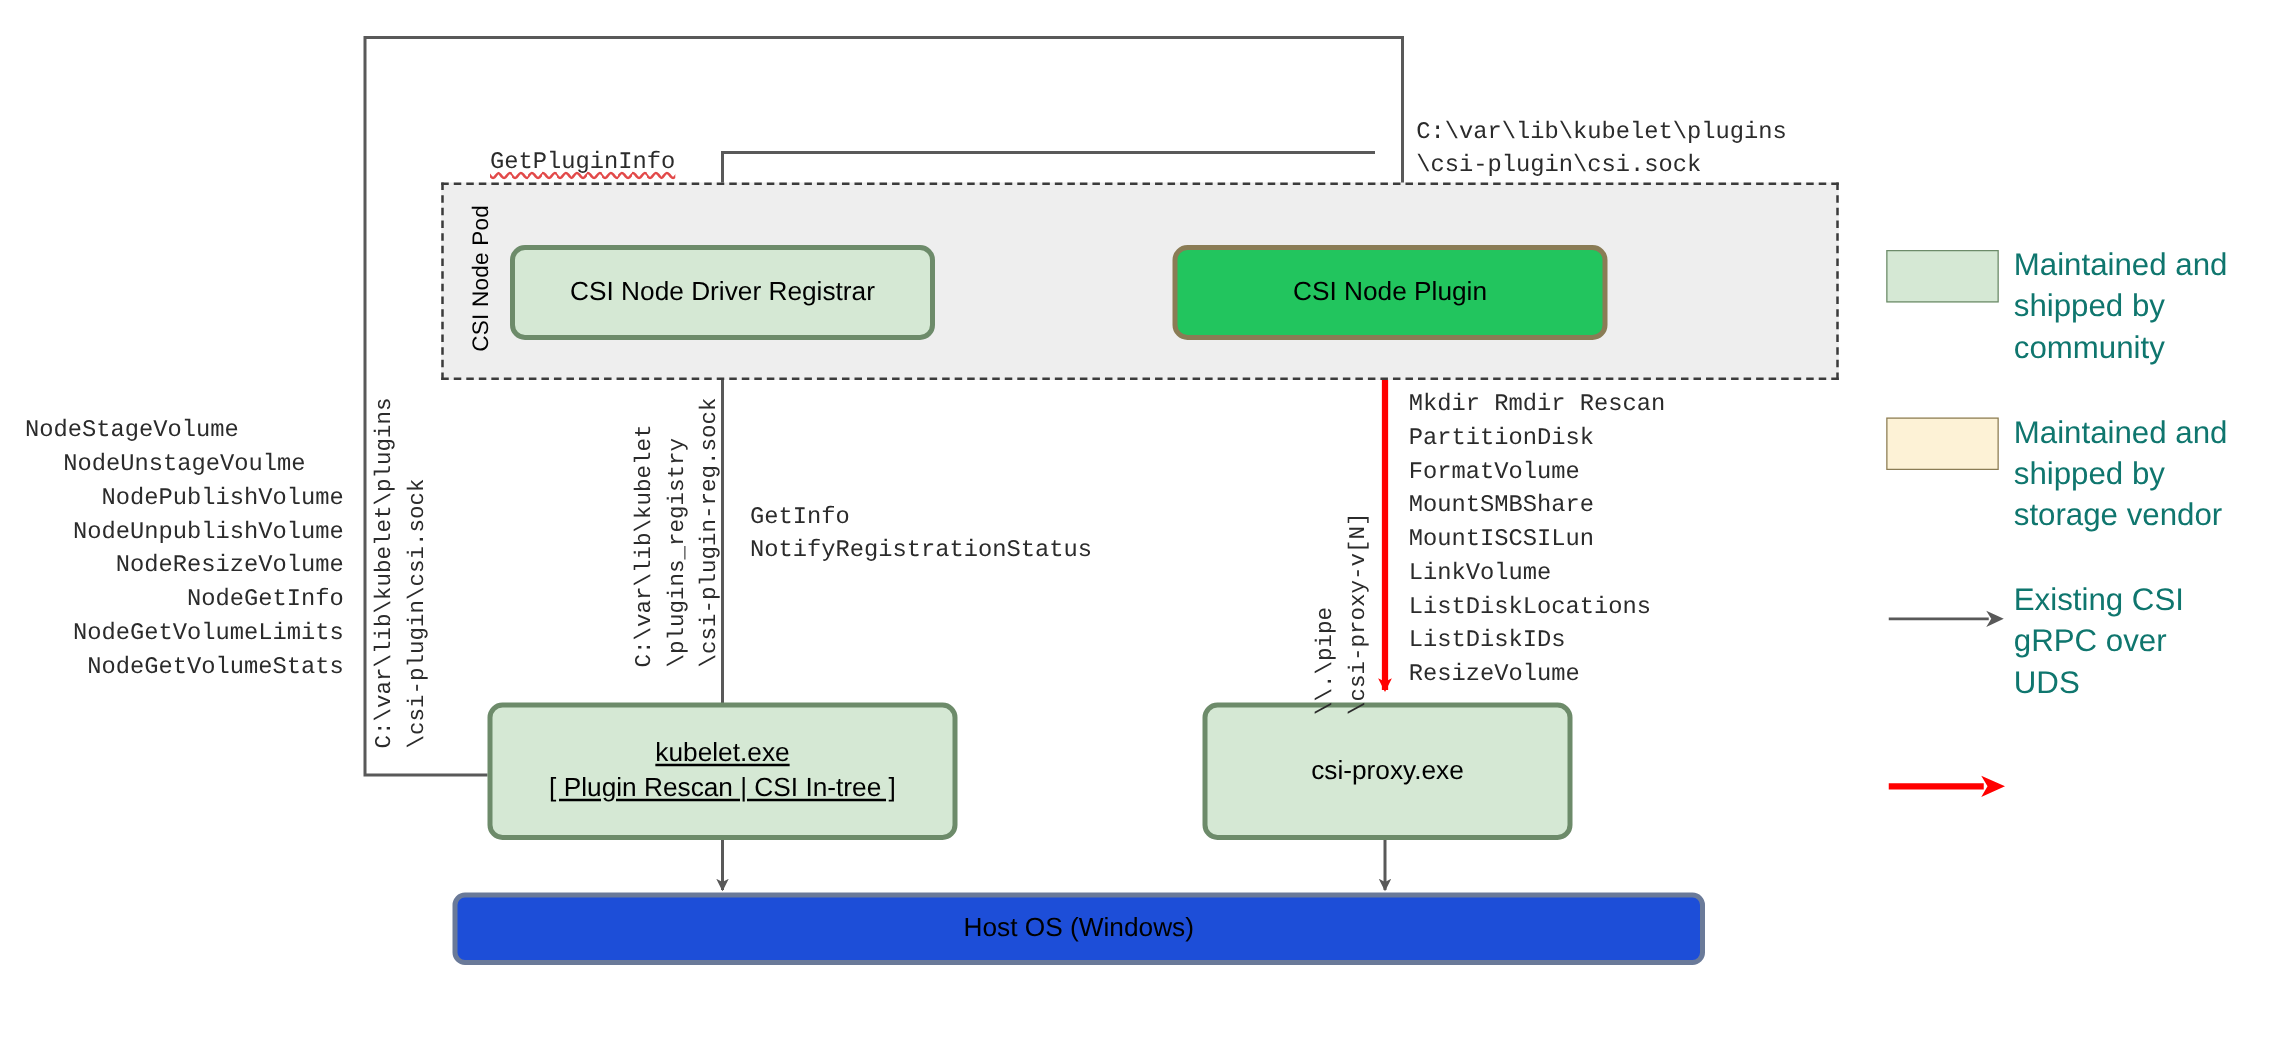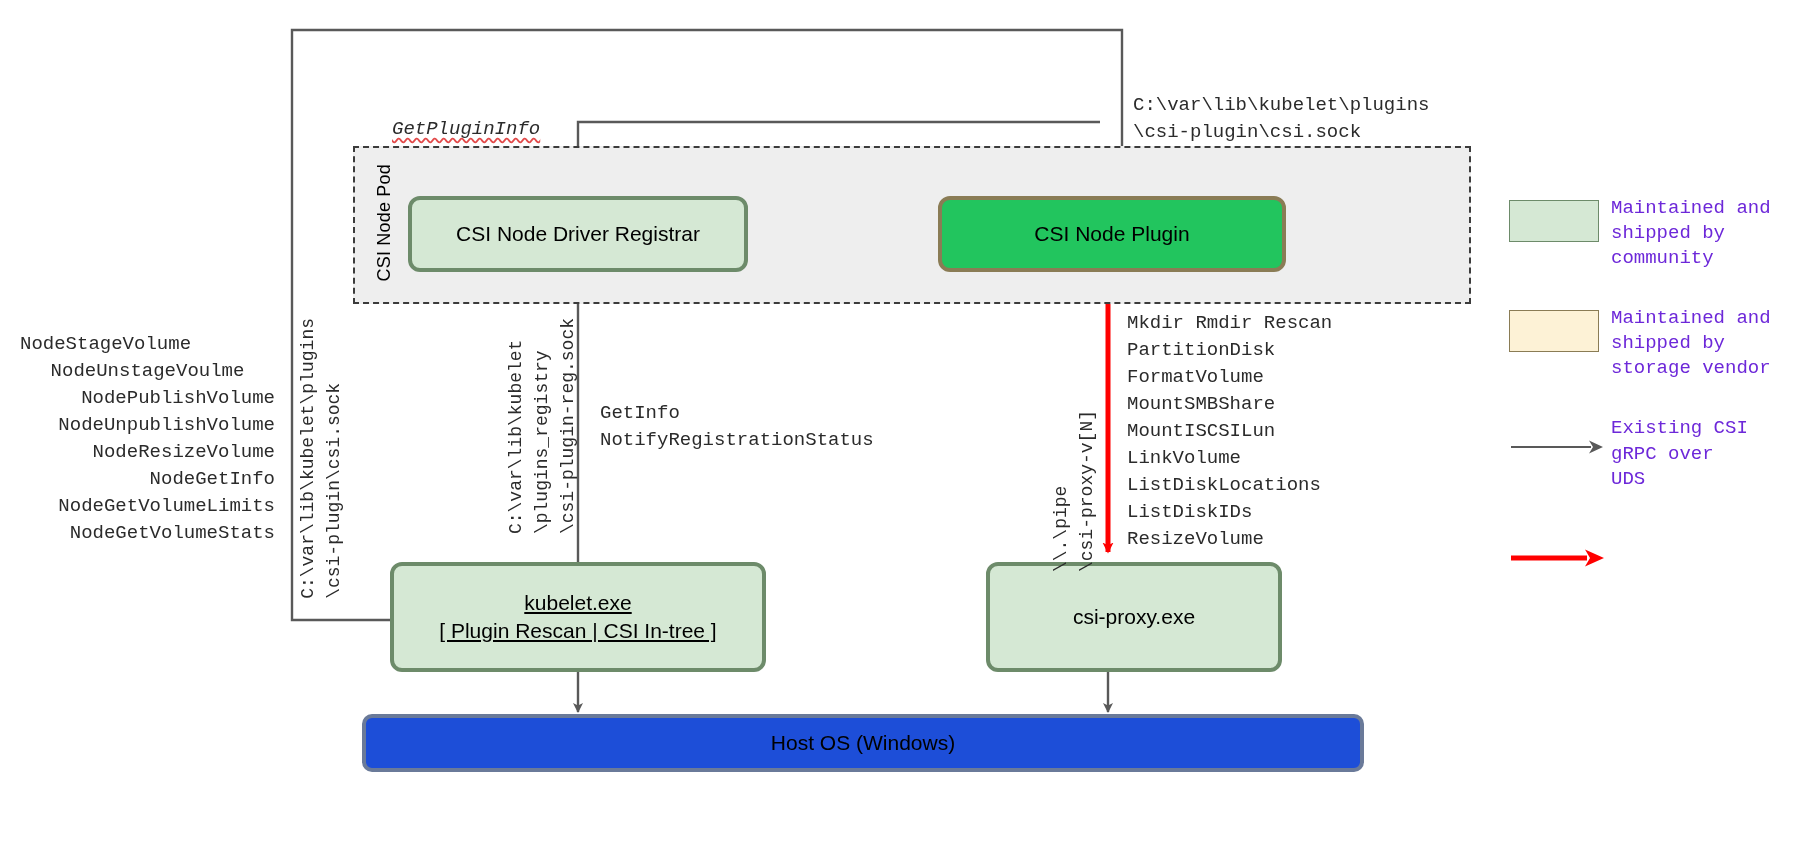--- a/index.html
+++ b/index.html
@@ -116,31 +116,30 @@
   }
   .legend-swatch.green { background: #d5e8d4; border-color: #6d8b6a; border-radius: 0; }
   .legend-swatch.yellow { background: #fdf2d6; border-color: #8a7c55; border-radius: 0; }
   .legend-arrow {
     width: 96px;
     height: 26px;
     display: block;
     margin-top: 14px;
   }
   .legend-text {
-    font-family: Liberation Mono, monospace;
-    font-size: 19px;
+    font-family: Liberation Sans, sans-serif;
+    font-size: 25px;
     line-height: 1.32;
-    color: #6d28d9;
+    color: #0f766e;
     padding-top: 0px;
     white-space: pre-line;
   }
   .lbl-sans {
     position: absolute;
     font-family: "Liberation Sans", sans-serif;
-    font-style: italic;
   }
 </style>
 </head>
 <body>
 
 <div id="canvas">
 
   <svg class="svg-layer" viewBox="0 0 1818 842" xmlns="http://www.w3.org/2000/svg">
     <defs>
       <marker id="arrGray" markerWidth="12" markerHeight="12" refX="9" refY="5" orient="auto" markerUnits="userSpaceOnUse">
@@ -188,21 +187,21 @@
 
   <div class="node-box yellow" style="left:938px; top:196px; width:348px; height:76px;">
     <span>CSI Node Plugin</span>
   </div>
 
   <div class="node-box green" style="left:390px; top:562px; width:376px; height:110px; flex-direction:column;text-decoration:underline;">
     <span>kubelet.exe</span>
     <span>[ Plugin Rescan | CSI In-tree ]</span>
   </div>
 
-  <div class="node-box green" style="left:962px; top:562px; width:296px; height:110px;margin-left:24px;">
+  <div class="node-box green" style="left:962px; top:562px; width:296px; height:110px;">
     <span>csi-proxy.exe</span>
   </div>
 
   <div class="node-box blue" style="left:362px; top:714px; width:1002px; height:58px; border-radius:10px;">
     <span>Host OS (Windows)</span>
   </div>
 
   <div class="lbl-sans mono-block" style="left:392px; top:116px;">
     <span class="mono spell">GetPluginInfo</span>
   </div>

